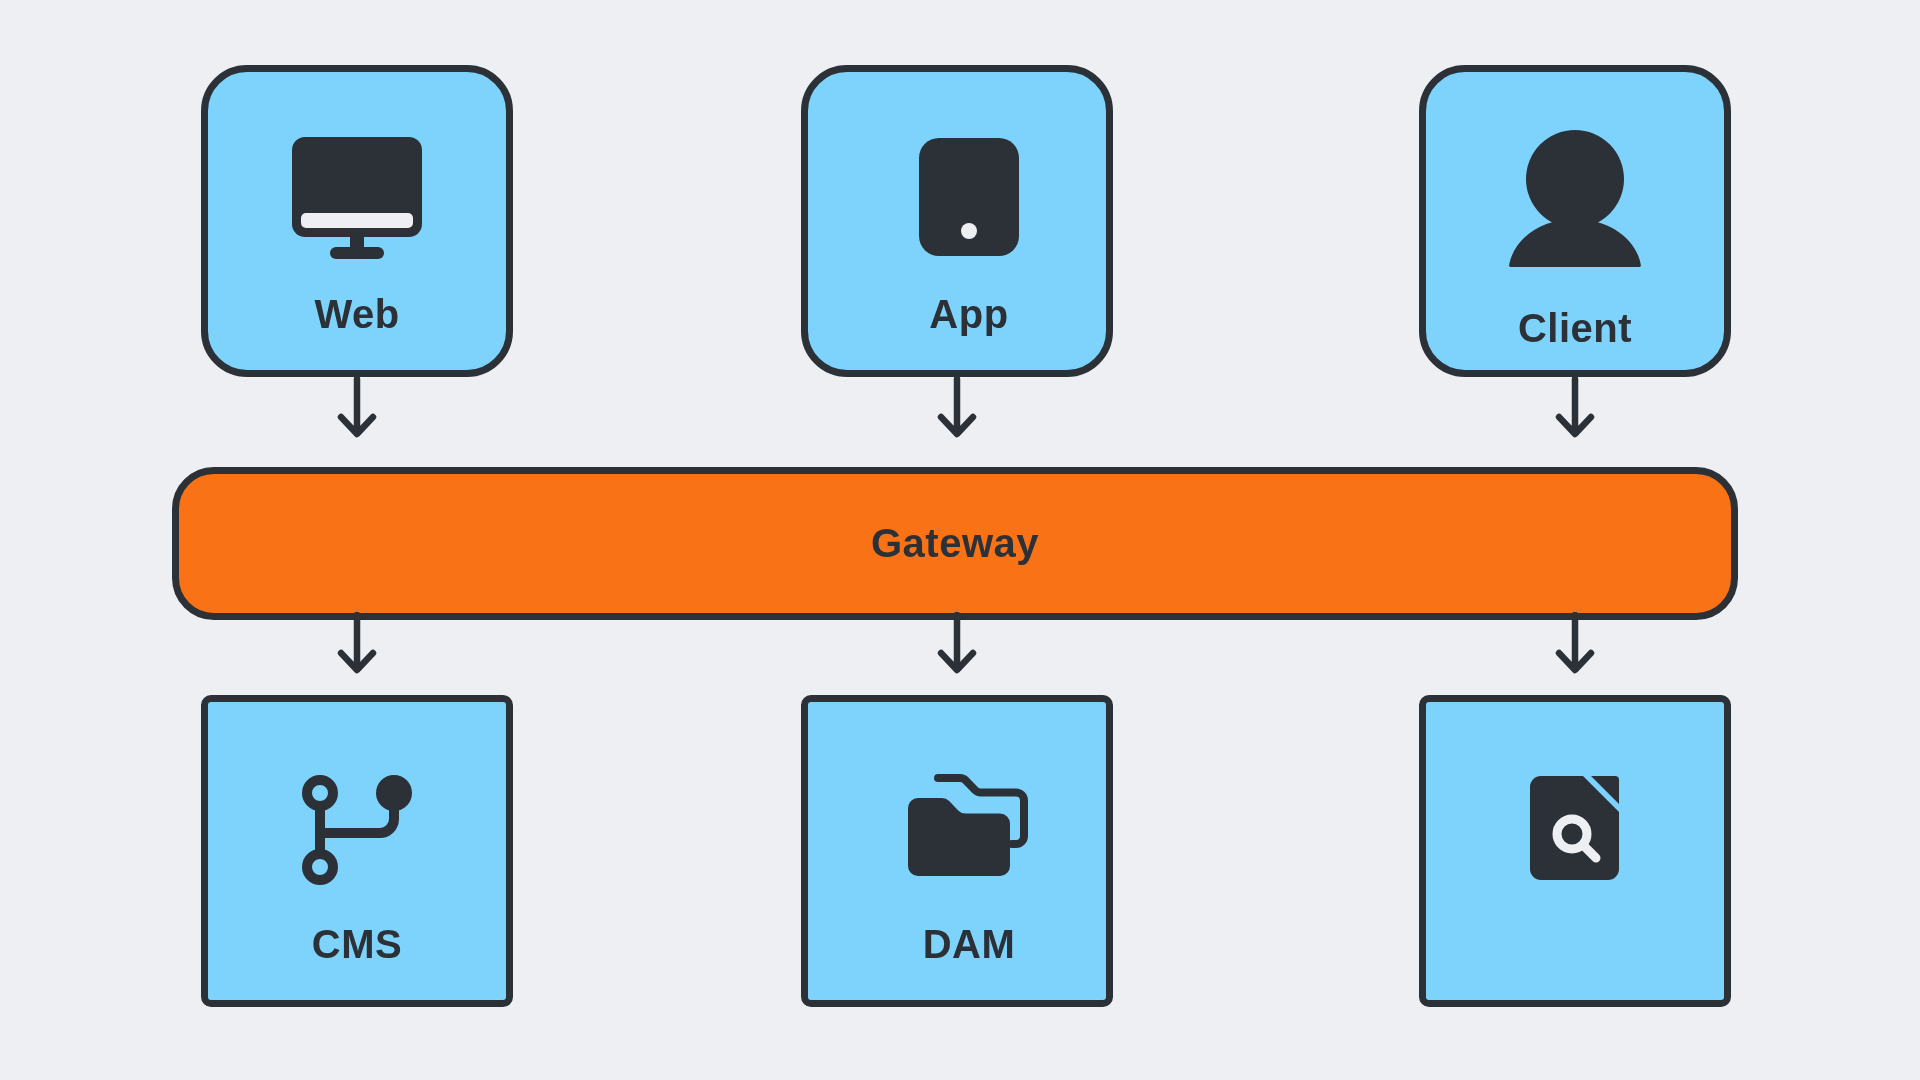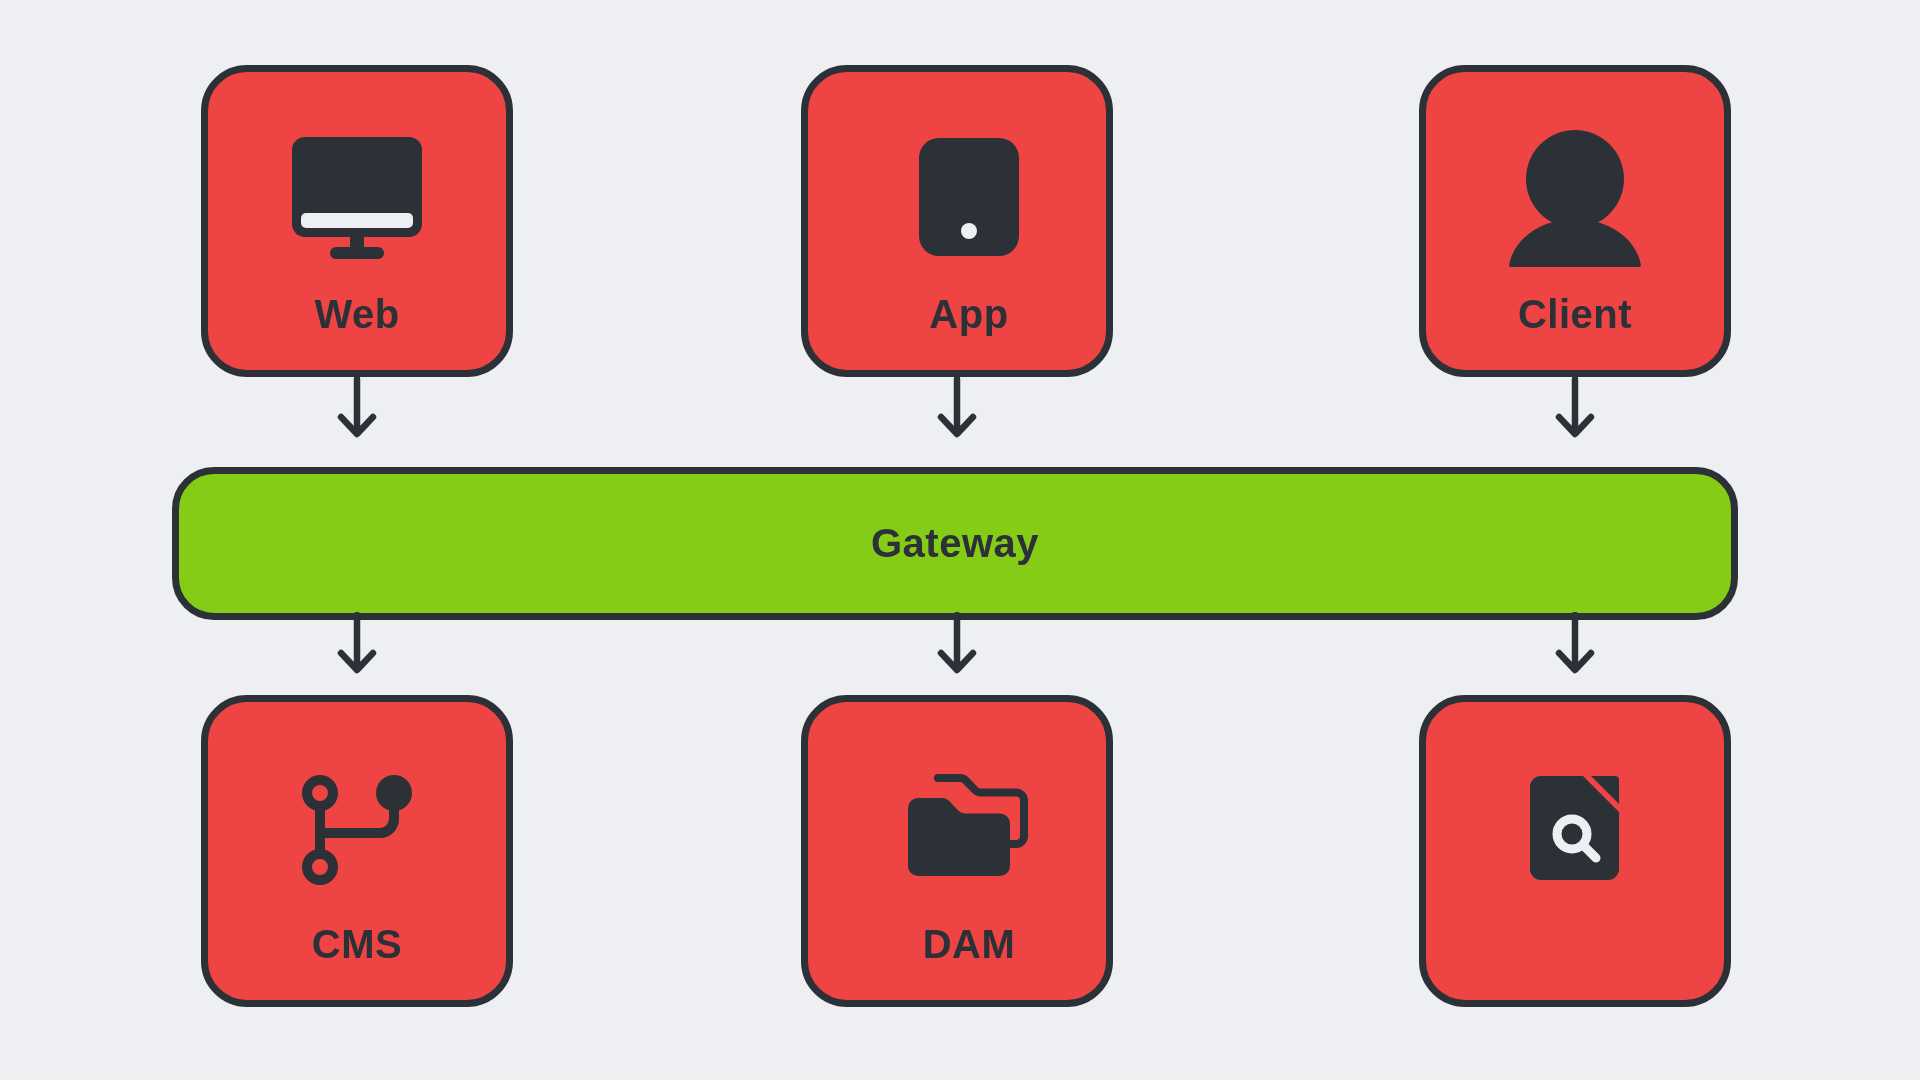--- a/index.html
+++ b/index.html
@@ -10,21 +10,21 @@
     position:relative; overflow:hidden;
   }
   .canvas { position:absolute; left:0; top:0; width:1920px; height:1080px; }
 
   .node {
     position:absolute;
     width:312px; height:312px;
     box-sizing:border-box;
     border:7px solid #2c3037;
     border-radius:46px;
-    background:#ef4444;
+    background:#7dd3fc;
     display:flex; flex-direction:column; align-items:center;
     padding-top:60px;
   }
   .node .icon {
     height:132px; width:160px;
     display:flex; align-items:center; justify-content:center;
     flex:0 0 auto;
   }
   .node .label {
     margin-top:28px;
@@ -34,35 +34,35 @@
     white-space:nowrap;
   }
 
   .gateway {
     position:absolute;
     left:172px; top:467px;
     width:1566px; height:153px;
     box-sizing:border-box;
     border:7px solid #2c3037;
     border-radius:42px;
-    background:#84cc16;
+    background:#f97316;
     display:flex; align-items:center; justify-content:center;
   }
   .gateway .label {
     font-size:40px; font-weight:700; color:#2c3037; letter-spacing:0.5px;
   }
 
   .arrow { position:absolute; width:44px; height:62px; }
 
   
   .col1 { left:201px; }
   .col2 { left:801px;padding-left:24px; }
-  .col3 { left:1419px; }
+  .col3 { left:1419px;gap:14px; }
   .row-top { top:65px; }
-  .row-bottom { top:695px; }
+  .row-bottom { top:695px;border-radius:10px; }
 
   .arr-c1 { left:335px; }
   .arr-c2 { left:935px; }
   .arr-c3 { left:1553px; }
   .arr-top { top:376px; }
   .arr-bottom { top:612px; }
 </style>
 </head>
 <body>
 

